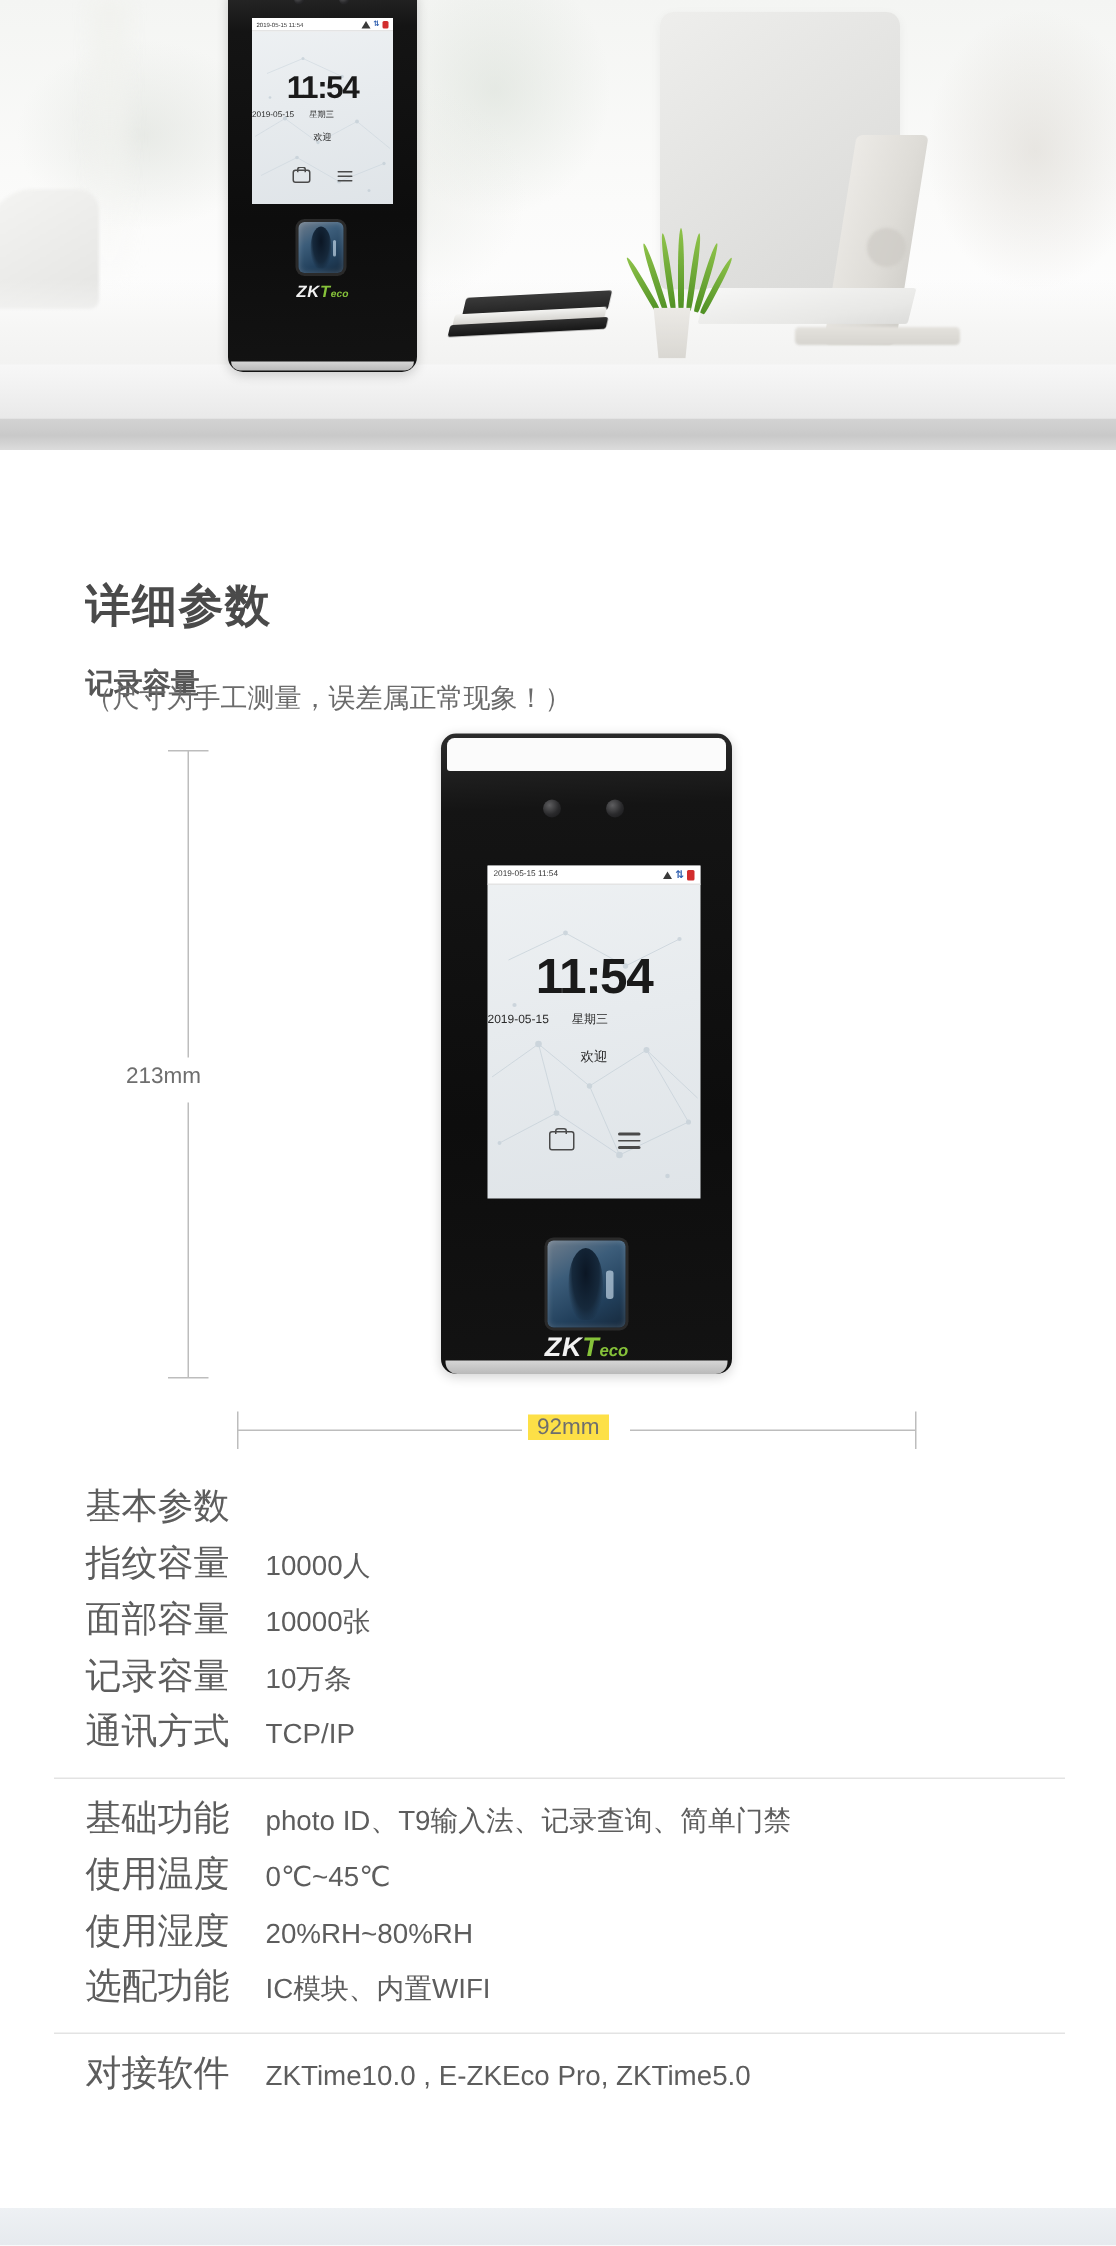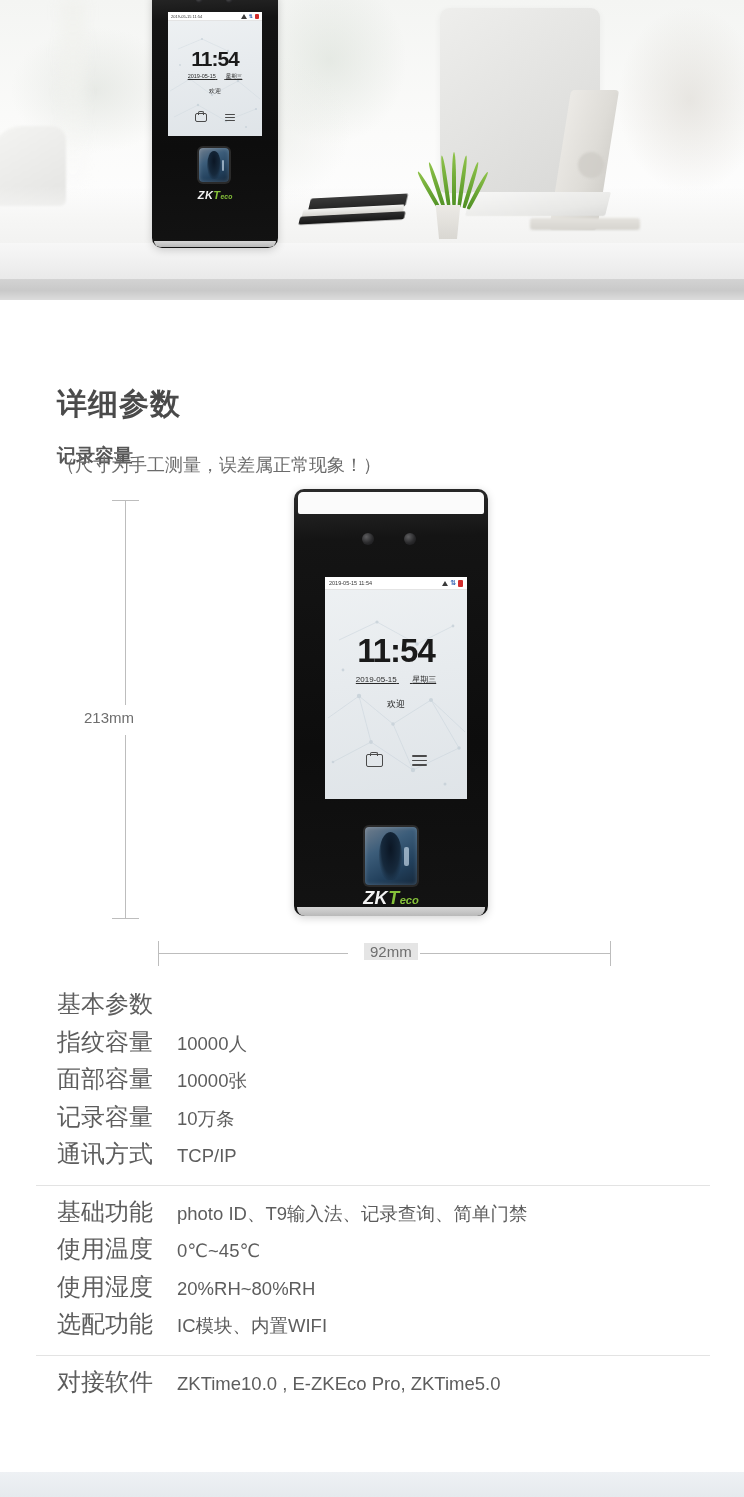--- a/index.html
+++ b/index.html
@@ -189,21 +189,21 @@
   .ic-net { color: #2f5fb0; font-weight: bold; }
   .ic-batt { background: #d22d2d; }
 
   .lcd-body { position: relative; width: 100%; height: 100%; }
   .lcd-deco { position: absolute; inset: 0; opacity: 0.75; }
   .lcd-time {
     position: absolute; width: 100%; text-align: center;
     color: #1a1a1a; font-weight: bold; letter-spacing: -1px;
   }
   .lcd-date {
-    position: absolute; width: 100%; text-align: center; color: #2a2a2a; text-decoration: underline;
+    position: absolute; width: 100%; color: #2a2a2a;
   }
   .lcd-welcome {
     position: absolute; width: 100%; text-align: center; color: #2a2a2a;
   }
   .lcd-icons {
     position: absolute; width: 100%;
     display: flex; justify-content: space-around; align-items: center;
   }
   .icon-badge {
     border: 1.5px solid #4a4a4a;
@@ -314,24 +314,24 @@
     background: #bdbdbd;
   }
   .dim-h-cap {
     position: absolute;
     top: 941px;
     width: 1px; height: 25px;
     background: #bdbdbd;
   }
   .dim-h-label {
     position: absolute;
-    top: 943px; left: 364px;
+    top: 943px; left: 352px;
     font-size: 15px;
     color: #6e6e6e;
-    background: #e5e5e5;
+    background: #fde047;
     padding: 0 6px;
     text-align: center;
   }
 
   
   .spec-table {
     position: absolute;
     left: 0; top: 988px;
     width: 744px;
   }

